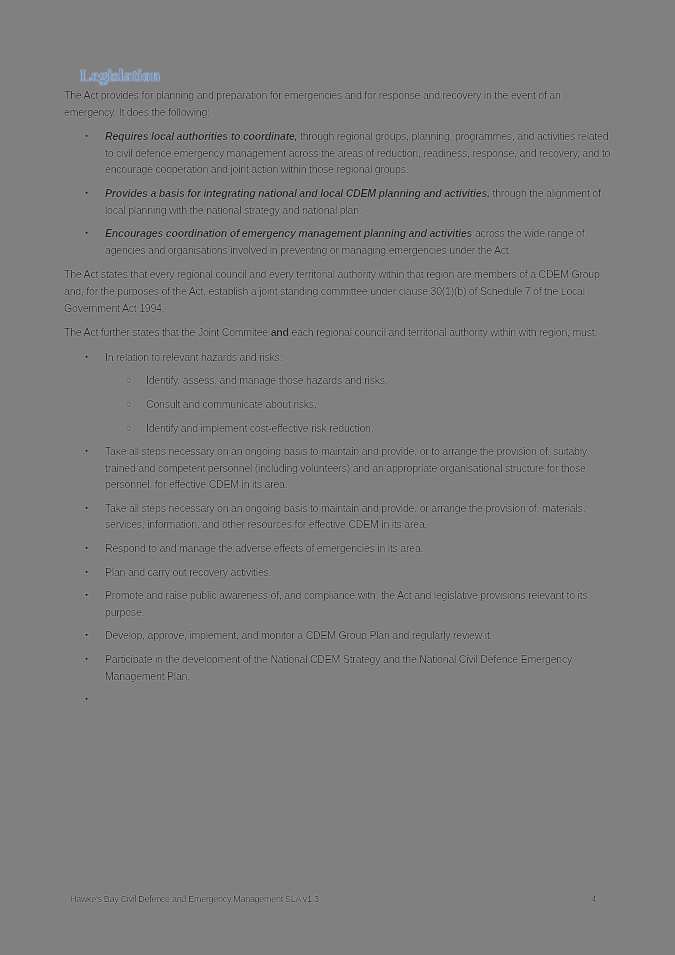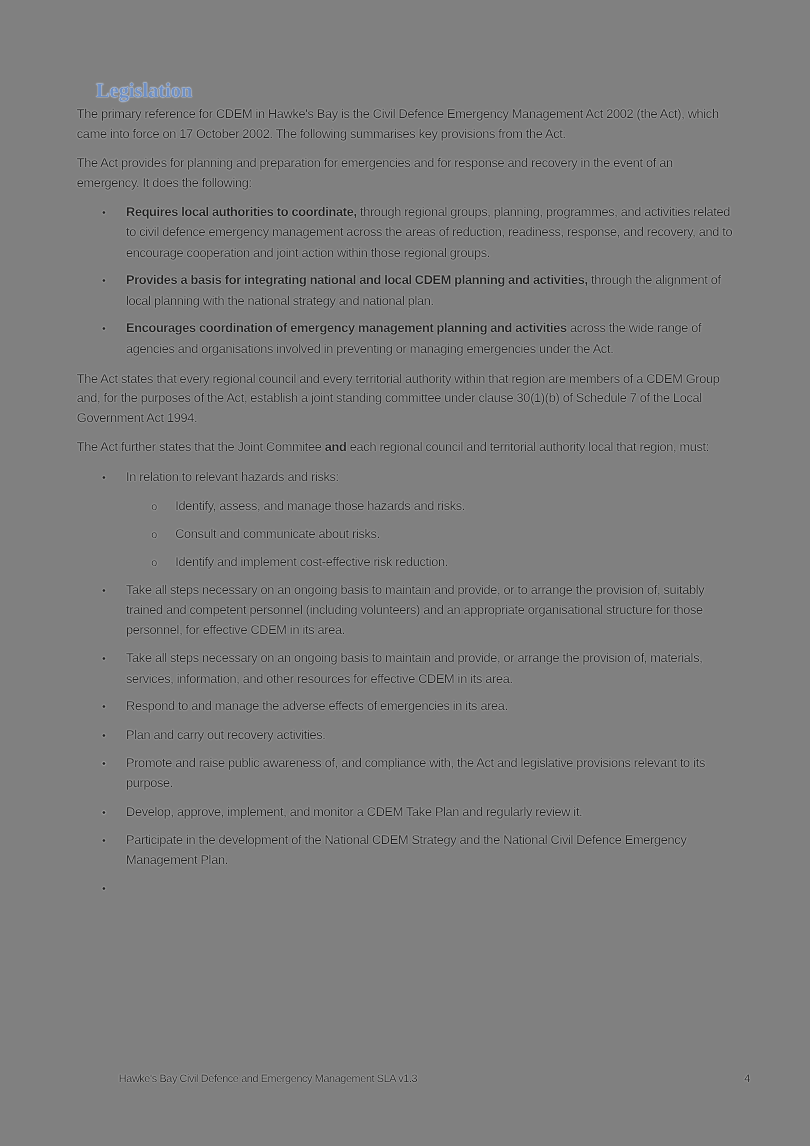--- a/index.html
+++ b/index.html
@@ -28,57 +28,55 @@
     ul.l1 { list-style: none; margin: 0 0 8px 0; padding: 0; }
     ul.l1 > li { position: relative; padding-left: 41px; margin-bottom: 7px; }
     ul.l1 > li > .bullet {
       position: absolute; left: 21px; top: 0; font-size: 9px;
     }
     ul.l2 { list-style: none; margin: 7px 0 0 0; padding: 0; }
     ul.l2 > li { position: relative; padding-left: 41px; margin-bottom: 7px; }
     ul.l2 > li > .bullet {
       position: absolute; left: 21px; top: 0; font-size: 9px;
     }
-    b { font-weight: bold; }
+    b { font-weight: bold; font-style: italic; }
     .mark { font-weight: bold; text-align: center; }
     .footer {
       position: absolute; left: 70px; top: 894px; width: 526px;
       font-size: 9px; color: #1c1c1c; letter-spacing: -0.3px;
       text-shadow: 0 0 1px #d8d8d8, 0 0 1px #d8d8d8;
-      margin-left: 29px;
     }
     .footer .pageno { position: absolute; right: 0; top: 0; }
   </style>
 </head>
 <body>
 
 <div class="page">
   <h1 class="title">Legislation</h1>
 
-  <p>The primary reference for CDEM in Hawke's Bay is the Civil Defence Emergency Management Act 2002 (the Act), which came into force on 17 October 2002. The following summarises key provisions from the Act.</p>
   <p>The Act provides for planning and preparation for emergencies and for response and recovery in the event of an emergency. It does the following:</p>
 
   <ul class="l1">
     <li>
       <span class="bullet">•</span>
       <b>Requires local authorities to coordinate,</b><span> through regional groups, planning, programmes, and activities related to civil defence emergency management across the areas of reduction, readiness, response, and recovery, and to encourage cooperation and joint action within those regional groups.</span>
     </li>
     <li>
       <span class="bullet">•</span>
       <b>Provides a basis for integrating national and local CDEM planning and activities,</b><span> through the alignment of local planning with the national strategy and national plan.</span>
     </li>
     <li>
       <span class="bullet">•</span>
       <b>Encourages coordination of emergency management planning and activities</b><span> across the wide range of agencies and organisations involved in preventing or managing emergencies under the Act.</span>
     </li>
   </ul>
 
   <p>The Act states that every regional council and every territorial authority within that region are members of a CDEM Group and, for the purposes of the Act, establish a joint standing committee under clause 30(1)(b) of Schedule 7 of the Local Government Act 1994.</p>
 
-  <p><span>The Act further states that the Joint Commitee </span><span class="mark">and</span><span> each regional council and territorial authority local that region, must:</span></p>
+  <p><span>The Act further states that the Joint Commitee </span><span class="mark">and</span><span> each regional council and territorial authority within with region, must:</span></p>
 
   <ul class="l1">
     <li>
       <span class="bullet">•</span>
       <span>In relation to relevant hazards and risks:</span>
       <ul class="l2">
         <li>
           <span class="bullet">o</span>
           <span>Identify, assess, and manage those hazards and risks.</span>
         </li>
@@ -113,21 +111,21 @@
     </li>
     <li>
       <span class="bullet">•</span>
       <span>Promote and raise public awareness of, and compliance with, the Act and legislative provisions relevant to its purpose.</span>
     </li>
     <li>
       <span class="bullet">•</span>
     </li>
     <li>
       <span class="bullet">•</span>
-      <span>Develop, approve, implement, and monitor a CDEM Take Plan and regularly review it.</span>
+      <span>Develop, approve, implement, and monitor a CDEM Group Plan and regularly review it.</span>
     </li>
     <li>
       <span class="bullet">•</span>
       <span>Participate in the development of the National CDEM Strategy and the National Civil Defence Emergency Management Plan.</span>
     </li>
     <li>
       <span class="bullet">•</span>
     </li>
   </ul>
 </div>

